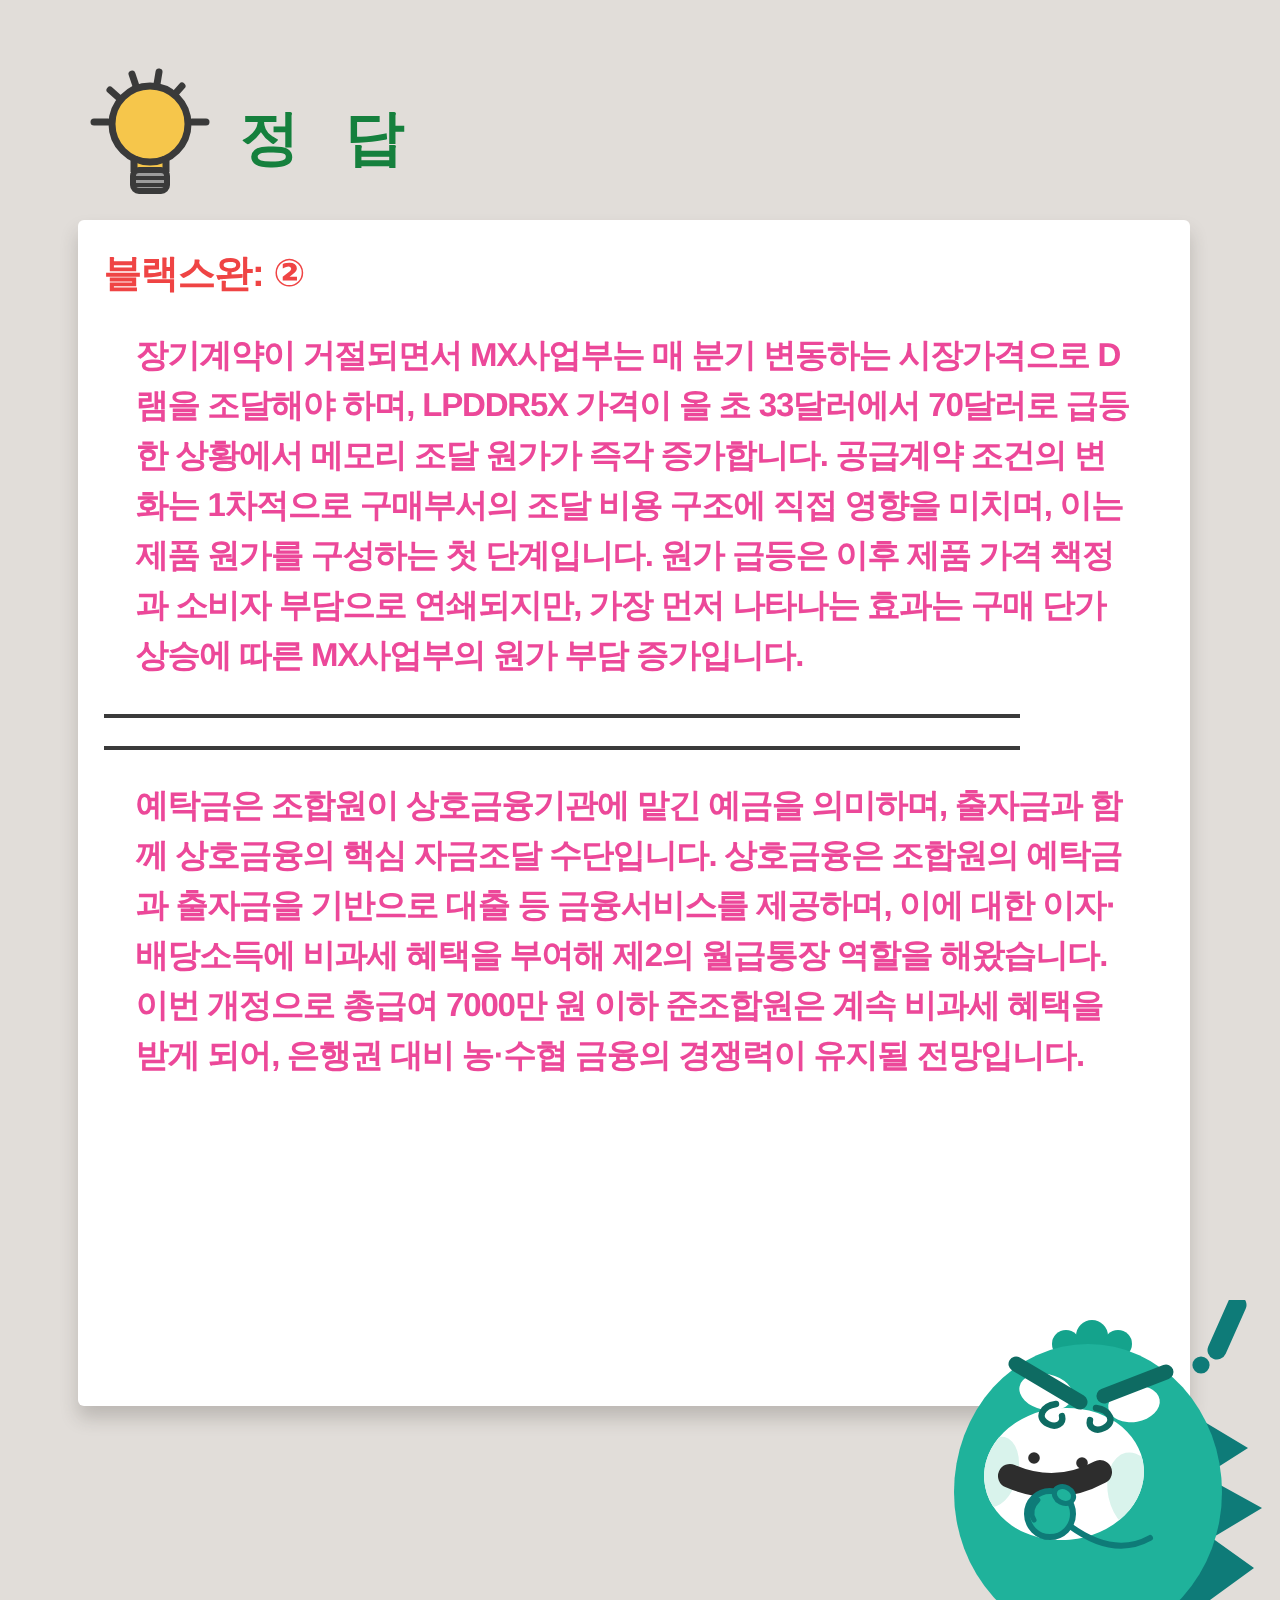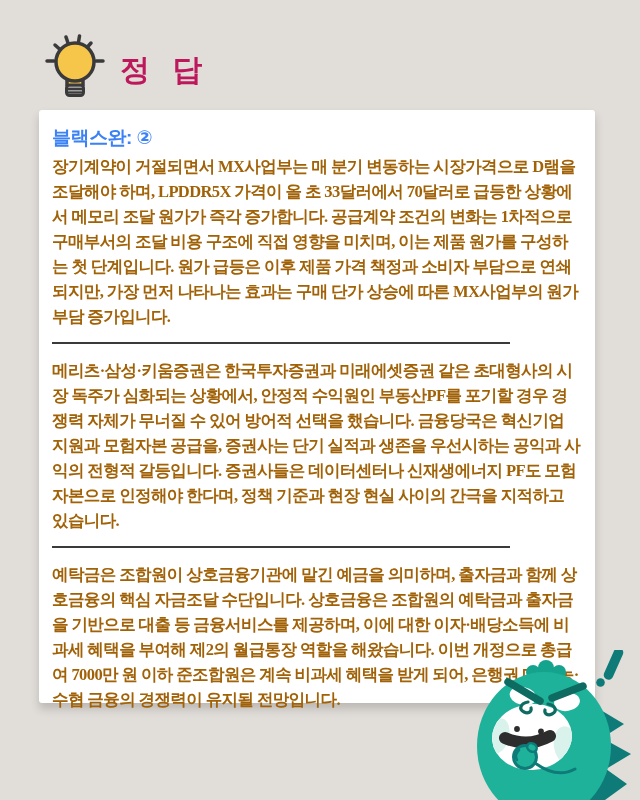--- a/index.html
+++ b/index.html
@@ -9,43 +9,42 @@
     overflow: hidden;
     background: #e1ddd9;
     font-family: "Liberation Sans", "DejaVu Sans", sans-serif;
   }
   .header {
     position: absolute; left: 42px; top: 34px;
     display: flex; align-items: center; gap: 12px;
   }
   .bulb-wrap { width: 66px; height: 66px; flex: 0 0 auto; }
   .page-title {
-    font-size: 30px; font-weight: 900; color: #be185d;
+    font-size: 30px; font-weight: 900; color: #15803d;
     letter-spacing: 7px; line-height: 1; padding-top: 6px;
     white-space: nowrap;
   }
   .answer-card {
     position: absolute; left: 39px; top: 110px;
     width: 556px; height: 593px;
     background: #ffffff;
     border-radius: 3px;
     box-shadow: 0 6px 9px rgba(60,55,50,0.22);
     padding: 15px 13px 10px 13px;
     box-sizing: border-box;
     z-index: 1;
   }
   .section-title {
-    font-size: 19px; font-weight: 800; color: #3b82f6;
+    font-size: 19px; font-weight: 800; color: #ef4444;
     letter-spacing: -0.5px; margin: 0 0 4px 0; line-height: 25px;
   }
   .section-body {
-    font-size: 16.5px; font-weight: 700; color: #a16207;
-    letter-spacing: -0.6px; line-height: 25px; margin: 0;
+    font-size: 16.5px; font-weight: 700; color: #ec4899;
+    letter-spacing: -0.6px; line-height: 25px; margin: 16px;
     text-align: left;
-    font-family: Liberation Serif, serif;
   }
   .divider {
     border: 0; border-top: 2.5px solid #3a3a3a;
     width: 458px; margin: 13px 0 14px 0;
   }
   .mascot-wrap {
     position: absolute; right: 0; bottom: 0;
     width: 184px; height: 150px;
     z-index: 2;
     pointer-events: none;
@@ -80,21 +79,20 @@
 <div class="answer-card">
 
   <div class="section">
     <p class="section-title">블랙스완: ②</p>
     <p class="section-body">장기계약이 거절되면서 MX사업부는 매 분기 변동하는 시장가격으로 D램을 조달해야 하며, LPDDR5X 가격이 올 초 33달러에서 70달러로 급등한 상황에서 메모리 조달 원가가 즉각 증가합니다. 공급계약 조건의 변화는 1차적으로 구매부서의 조달 비용 구조에 직접 영향을 미치며, 이는 제품 원가를 구성하는 첫 단계입니다. 원가 급등은 이후 제품 가격 책정과 소비자 부담으로 연쇄되지만, 가장 먼저 나타나는 효과는 구매 단가 상승에 따른 MX사업부의 원가 부담 증가입니다.</p>
   </div>
 
   <hr class="divider">
 
   <div class="section">
-    <p class="section-body">메리츠·삼성·키움증권은 한국투자증권과 미래에셋증권 같은 초대형사의 시장 독주가 심화되는 상황에서, 안정적 수익원인 부동산PF를 포기할 경우 경쟁력 자체가 무너질 수 있어 방어적 선택을 했습니다. 금융당국은 혁신기업 지원과 모험자본 공급을, 증권사는 단기 실적과 생존을 우선시하는 공익과 사익의 전형적 갈등입니다. 증권사들은 데이터센터나 신재생에너지 PF도 모험자본으로 인정해야 한다며, 정책 기준과 현장 현실 사이의 간극을 지적하고 있습니다.</p>
   </div>
 
   <hr class="divider">
 
   <div class="section">
     <p class="section-body">예탁금은 조합원이 상호금융기관에 맡긴 예금을 의미하며, 출자금과 함께 상호금융의 핵심 자금조달 수단입니다. 상호금융은 조합원의 예탁금과 출자금을 기반으로 대출 등 금융서비스를 제공하며, 이에 대한 이자·배당소득에 비과세 혜택을 부여해 제2의 월급통장 역할을 해왔습니다. 이번 개정으로 총급여 7000만 원 이하 준조합원은 계속 비과세 혜택을 받게 되어, 은행권 대비 농·수협 금융의 경쟁력이 유지될 전망입니다.</p>
   </div>
 
 </div>
 

